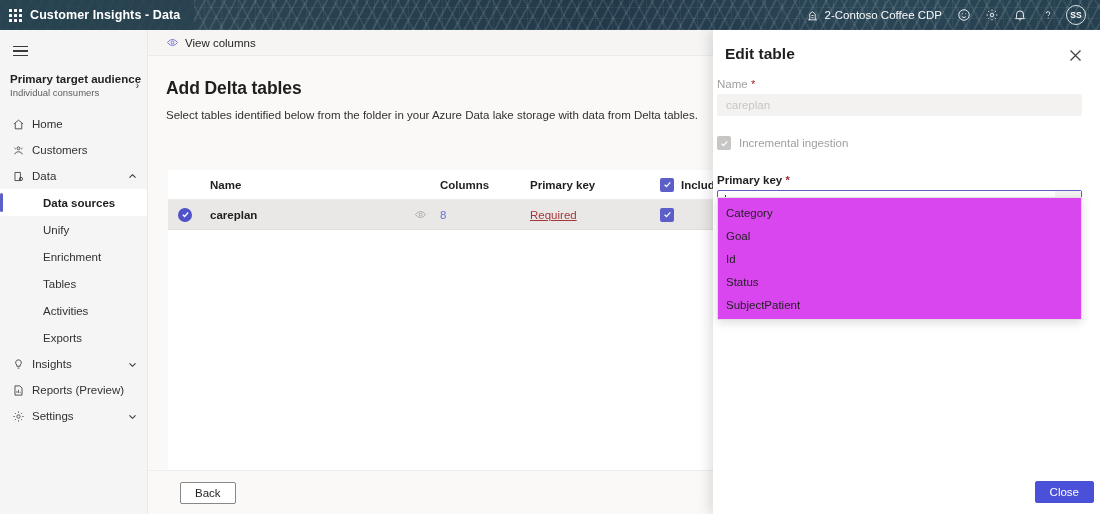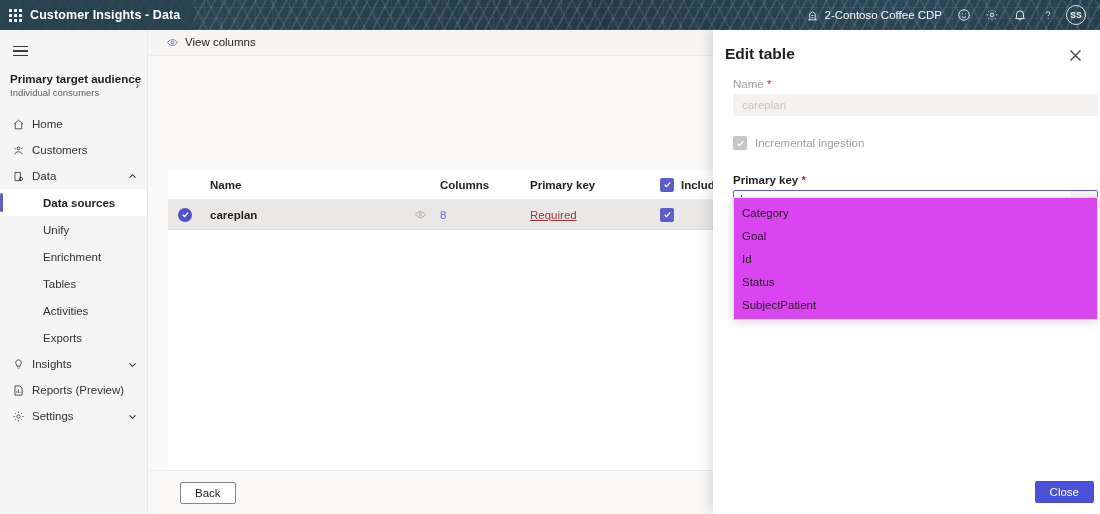--- a/index.html
+++ b/index.html
@@ -74,21 +74,21 @@
     content: ''; position: absolute; left: 0; top: 4px; bottom: 4px; width: 2.5px;
     background: #5b5fc7; border-radius: 2px;
   }
 
   
   .main { position: absolute; top: 30px; left: 148px; width: 952px; height: 484px; background: #faf9f8; }
   .cmdbar {
     height: 26px; background: #f6f5f4; border-bottom: 1px solid #ececec;
     display: flex; align-items: center; padding-left: 14px;
   }
-  .cmd-btn { display: flex; gap: 6px; font-size: 11.5px; color: #201f1e; cursor: pointer; padding: 2px 4px; }
+  .cmd-btn { display: flex; align-items: center; gap: 6px; font-size: 11.5px; color: #201f1e; cursor: pointer; padding: 2px 4px; }
   .cmd-ico { color: #5b5fc7; display: flex; align-items: center; }
 
   .page { padding: 22px 0 0 18px; }
   .page-title { font-size: 17.5px; font-weight: 600; color: #201f1e; letter-spacing: -.1px; }
   .page-sub { font-size: 11.5px; color: #323130; margin-top: 10px; }
 
   .table-card {
     position: absolute; top: 140px; left: 20px; width: 912px; height: 330px;
     background: #ffffff;
   }
@@ -125,21 +125,21 @@
   }
 
   
   .panel {
     position: absolute; top: 30px; right: 0; width: 387px; height: 484px; background: #fff;
     box-shadow: -4px 0 12px rgba(0,0,0,.12); display: flex; flex-direction: column;
   }
   .panel-head { display: flex; align-items: flex-start; padding: 14px 12px 0 12px; }
   .panel-title { flex: 1; font-size: 15.5px; font-weight: 600; color: #201f1e; padding-top: 1px; }
   .panel-close { width: 26px; height: 22px; display: flex; align-items: center; justify-content: center; cursor: pointer; color: #484644; }
-  .panel-body { flex: 1; padding: 12px 12px 0 20px; position: relative; }
+  .panel-body { flex: 1; padding: 12px 12px 0 4px; position: relative; }
 
   .field-label { font-size: 11.5px; color: #a19f9d; margin-bottom: 4px; }
   .field-label.strong { color: #201f1e; font-weight: 600; }
   .req-star { color: #a4262c; font-size: 11px; }
   .input-disabled {
     width: 365px; height: 22px; background: #f3f2f1; border: 1px solid #f3f2f1; border-radius: 2px;
     display: flex; align-items: center; padding: 0 8px; font-size: 11.5px; color: #c8c6c4;
   }
   .chk-row { display: flex; align-items: center; gap: 8px; margin-top: 20px; }
   .chk-disabled {
@@ -350,20 +350,24 @@
         <span class="cmd-ico">
           <svg class="gl" width="13" height="13" viewBox="0 0 24 24" fill="none" stroke="#5b5fc7" stroke-width="1.5">
             <path d="M2.8 12S6.5 6.5 12 6.5 21.2 12 21.2 12 17.5 17.5 12 17.5 2.8 12 2.8 12z"></path>
               <circle cx="12" cy="12" r="2.6"></circle>
           </svg>
         </span>
         <span>View columns</span>
       </div>
     </div>
 
+    <div class="page">
+      <div class="page-title">Add Delta tables</div>
+      <div class="page-sub">Select tables identified below from the folder in your Azure Data lake storage with data from Delta tables.</div>
+    </div>
 
     <div class="table-card">
       <div class="trow thead">
         <div class="c-sel"></div>
         <div class="c-name">Name</div>
         <div class="c-eye"></div>
         <div class="c-cols">Columns</div>
         <div class="c-pk">Primary key</div>
         <div class="c-inc">
           <span class="cbox">

